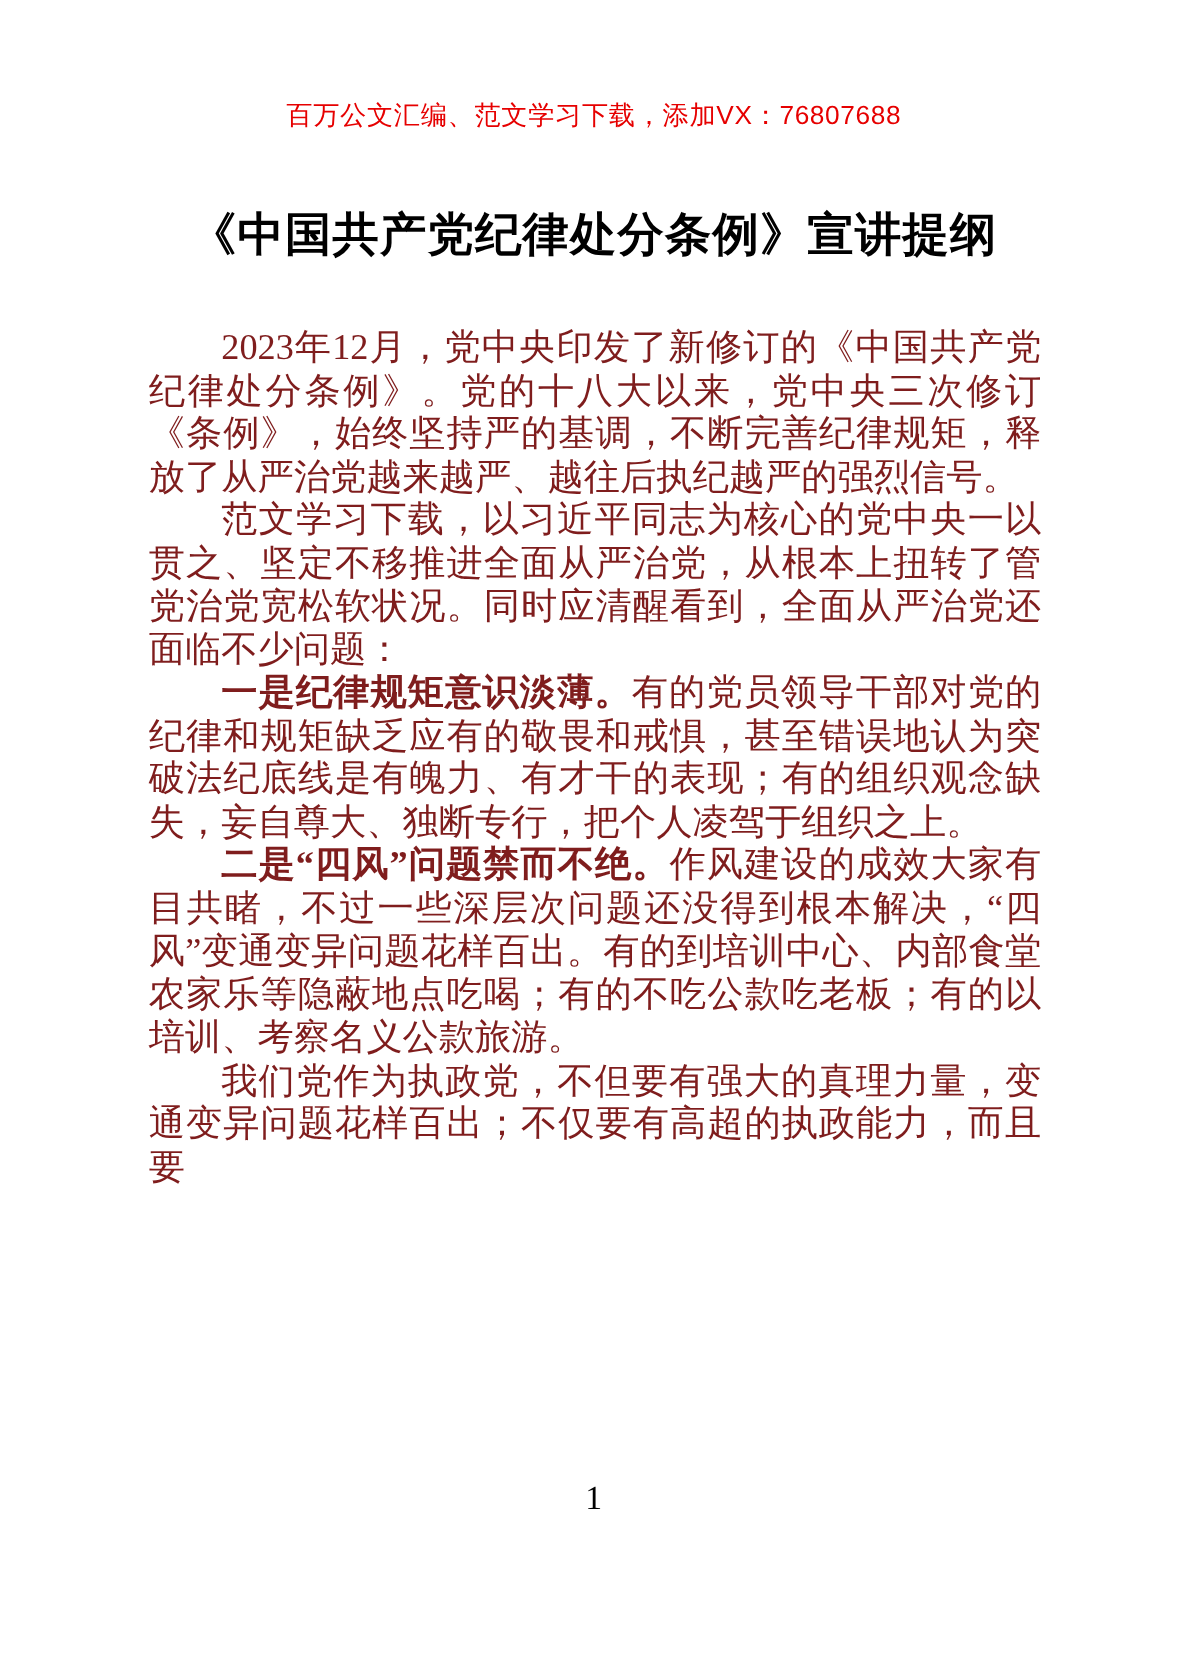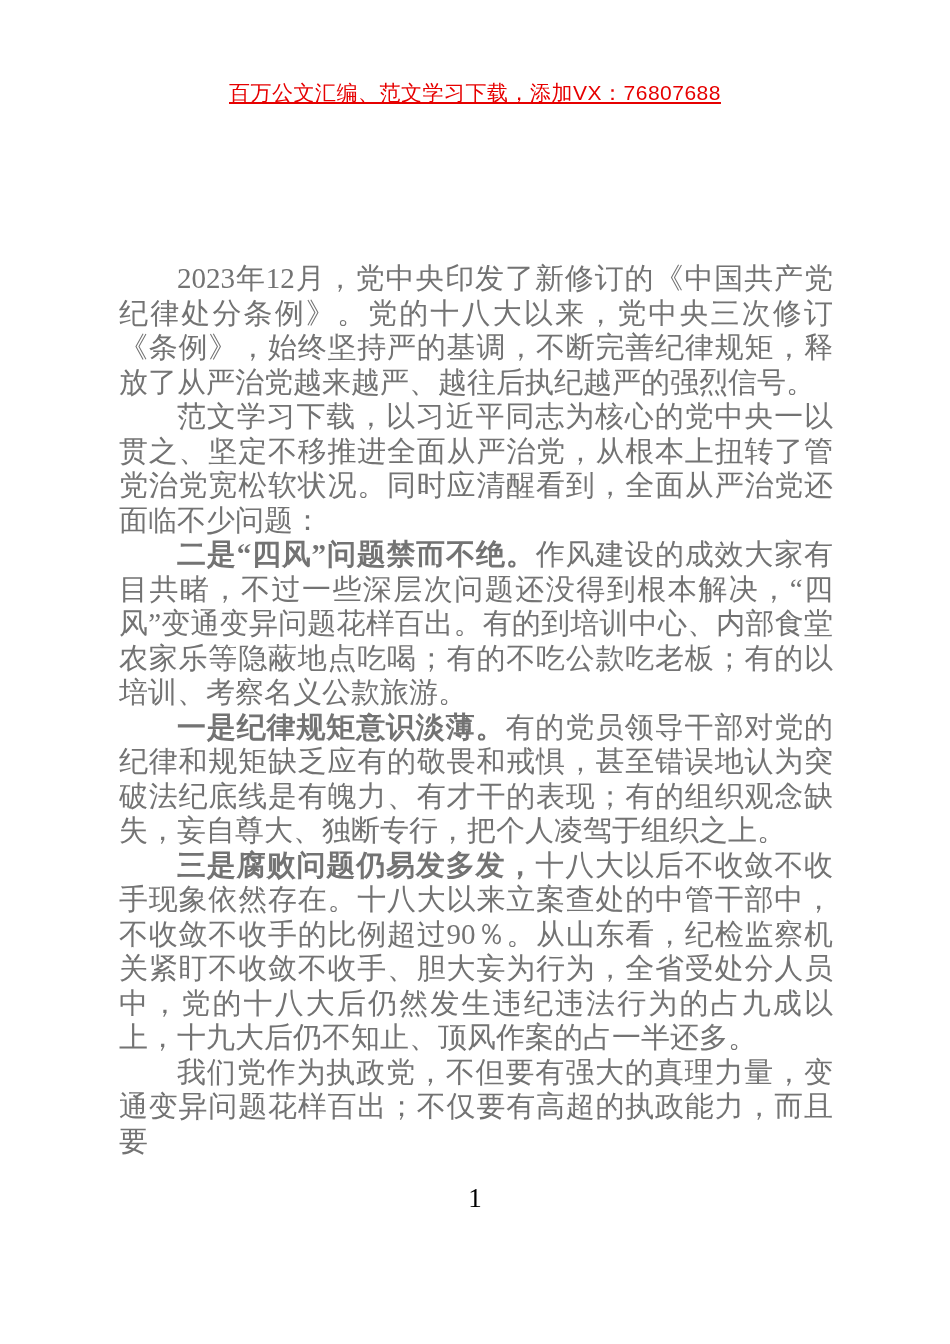--- a/index.html
+++ b/index.html
@@ -20,21 +20,20 @@
     position: absolute;
     top: 80px;
     left: 0;
     width: 100%;
     text-align: center;
     font-size: 21px;
     line-height: 26px;
     color: #e60000;
     font-family: "Liberation Sans", sans-serif;
     letter-spacing: 0.5px;
-    text-decoration: underline;
   }
   .doc-title {
     position: absolute;
     top: 162px;
     left: 0;
     width: 100%;
     margin: 0;
     text-align: center;
     font-size: 37px;
     line-height: 52px;
@@ -44,21 +43,21 @@
     letter-spacing: 1px;
   }
   .doc-body {
     position: absolute;
     left: 119px;
     top: 261px;
     width: 714px;
     font-size: 29px;
     line-height: 34.5px;
     text-align: justify;
-    color: #737373;
+    color: #7f1d1d;
   }
   .doc-body p {
     margin: 0;
     padding: 0;
     text-indent: 2em;
   }
   .doc-body .lead {
     font-weight: 700;
   }
   .page-number {
@@ -73,25 +72,25 @@
     font-family: "Liberation Serif", serif;
   }
 </style>
 </head>
 <body>
 
 <div class="page">
 
   <div class="header-note">百万公文汇编、范文学习下载，添加VX：76807688</div>
 
+  <h1 class="doc-title">《中国共产党纪律处分条例》宣讲提纲</h1>
 
   <div class="doc-body">
     <p><span class="lead"></span><span>2023年12月，党中央印发了新修订的《中国共产党纪律处分条例》。党的十八大以来，党中央三次修订《条例》，始终坚持严的基调，不断完善纪律规矩，释放了从严治党越来越严、越往后执纪越严的强烈信号。</span></p>
     <p><span class="lead"></span><span>范文学习下载，以习近平同志为核心的党中央一以贯之、坚定不移推进全面从严治党，从根本上扭转了管党治党宽松软状况。同时应清醒看到，全面从严治党还面临不少问题：</span></p>
+    <p><span class="lead">一是纪律规矩意识淡薄。</span><span>有的党员领导干部对党的纪律和规矩缺乏应有的敬畏和戒惧，甚至错误地认为突破法纪底线是有魄力、有才干的表现；有的组织观念缺失，妄自尊大、独断专行，把个人凌驾于组织之上。</span></p>
     <p><span class="lead">二是“四风”问题禁而不绝。</span><span>作风建设的成效大家有目共睹，不过一些深层次问题还没得到根本解决，“四风”变通变异问题花样百出。有的到培训中心、内部食堂农家乐等隐蔽地点吃喝；有的不吃公款吃老板；有的以培训、考察名义公款旅游。</span></p>
-    <p><span class="lead">一是纪律规矩意识淡薄。</span><span>有的党员领导干部对党的纪律和规矩缺乏应有的敬畏和戒惧，甚至错误地认为突破法纪底线是有魄力、有才干的表现；有的组织观念缺失，妄自尊大、独断专行，把个人凌驾于组织之上。</span></p>
-    <p><span class="lead">三是腐败问题仍易发多发，</span><span>十八大以后不收敛不收手现象依然存在。十八大以来立案查处的中管干部中，不收敛不收手的比例超过90％。从山东看，纪检监察机关紧盯不收敛不收手、胆大妄为行为，全省受处分人员中，党的十八大后仍然发生违纪违法行为的占九成以上，十九大后仍不知止、顶风作案的占一半还多。</span></p>
     <p><span class="lead"></span><span>我们党作为执政党，不但要有强大的真理力量，变通变异问题花样百出；不仅要有高超的执政能力，而且要</span></p>
   </div>
 
   <div class="page-number">1</div>
 
 </div>
 
 </body></html>

